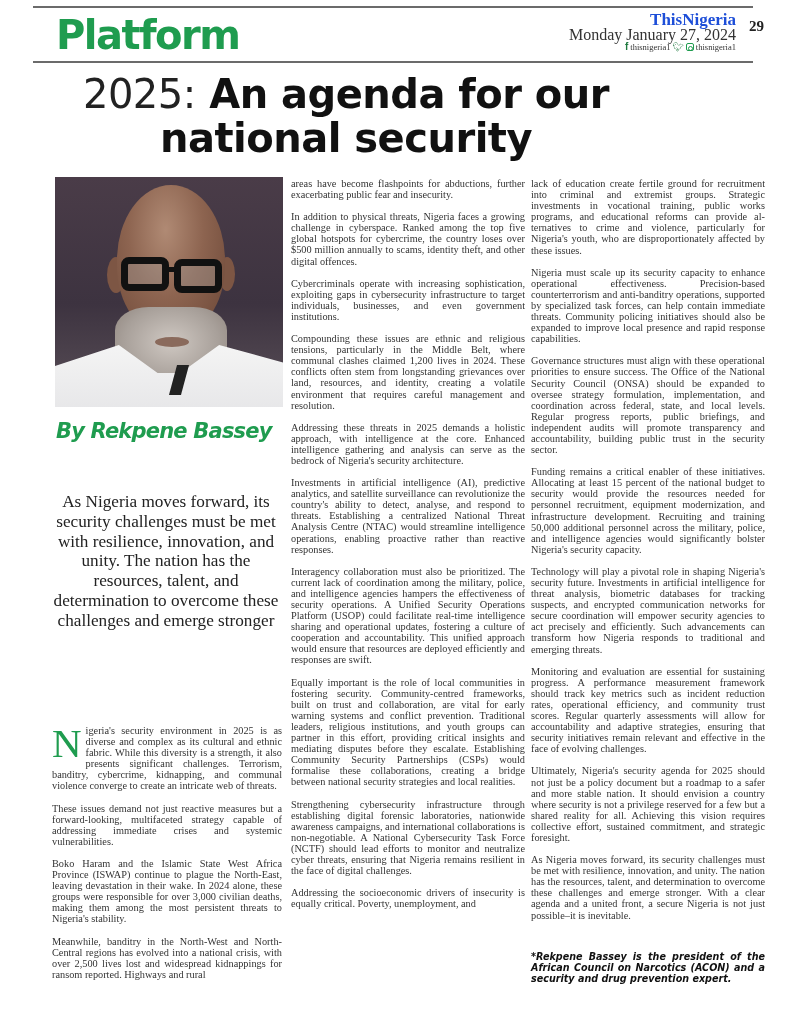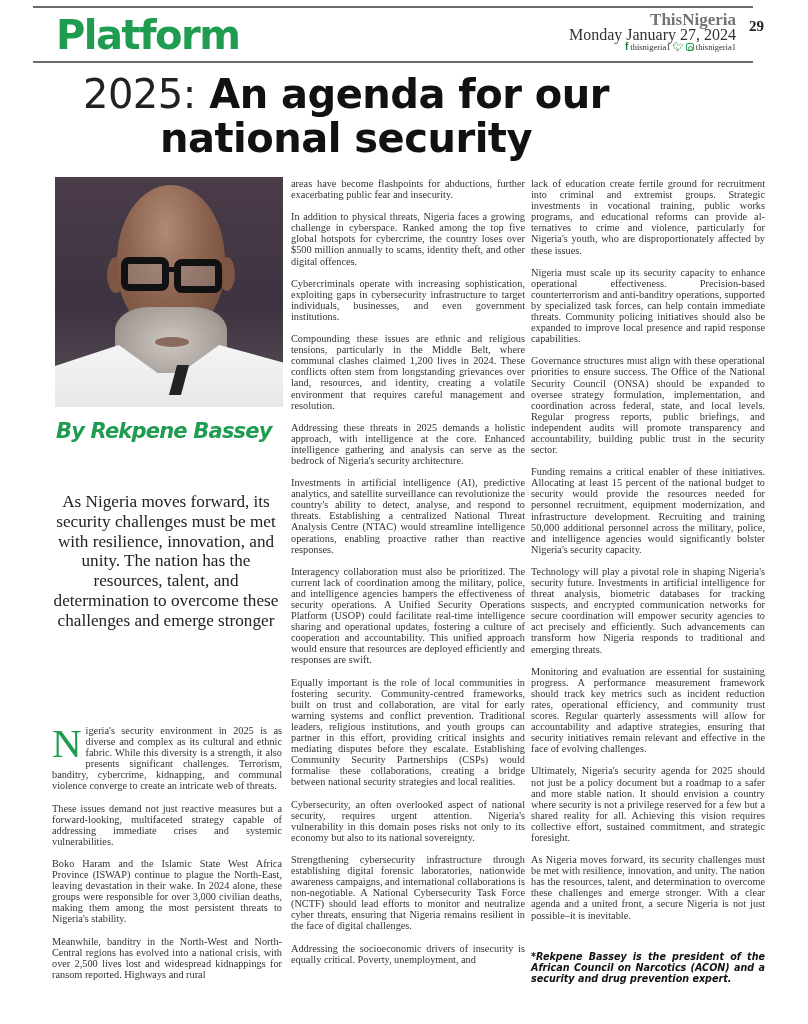--- a/index.html
+++ b/index.html
@@ -9,21 +9,21 @@
   .rule { position: absolute; left: 33px; width: 720px; height: 2px; background: #6b6b6b; }
   .rule.top { top: 6px; }
   .rule.mid { top: 61px; }
 
   .section-title {
     position: absolute; left: 56px; top: 12px;
     font-family: "DejaVu Sans", sans-serif; font-weight: bold;
     font-size: 40px; color: #1f9c4f; letter-spacing: -1.5px;
   }
   .masthead { position: absolute; right: 72px; top: 11px; text-align: right; }
-  .masthead .paper { font-family: "Liberation Serif", serif; font-weight: bold; font-size: 17px; color: #737373; line-height: 18px; }
+  .masthead .paper { font-family: "Liberation Serif", serif; font-weight: bold; font-size: 17px; color: #1d4ed8; line-height: 18px; }
   .masthead .date { font-size: 16px; color: #333; line-height: 12px; }
   .masthead .social { font-size: 8.5px; color: #333; line-height: 12px; display: flex; align-items: center; justify-content: flex-end; gap: 2px; }
   .masthead .social .fb { color: #1f7a3f; font-weight: bold; font-family: "Liberation Sans", sans-serif; font-size: 10px; }
   .masthead .social .tw { color: #1f7a3f; font-size: 9px; }
   .masthead .social .ig { display: inline-block; width: 8px; height: 8px; border: 1px solid #1f9c4f; border-radius: 2px; position: relative; }
   .masthead .social .ig::after { content: ""; position: absolute; left: 1.5px; top: 1.5px; width: 3px; height: 3px; border: 1px solid #1f9c4f; border-radius: 50%; }
   .page-num { position: absolute; right: 44px; top: 18px; font-weight: bold; font-size: 15px; color: #222; text-align: right; }
 
   .headline {
     position: absolute; left: 0; top: 72px; width: 692px; text-align: center;
@@ -143,21 +143,20 @@
 
 <div class="col col2">
   <p id="split-para-cont">areas have become flashpoints for abductions, fur­ther exacerbating public fear and insecurity.</p>
   <p>In addition to physical threats, Nigeria faces a growing challenge in cyberspace. Ranked among the top five global hotspots for cybercrime, the country loses over $500 million annually to scams, identity theft, and other digital offences.</p>
   <p>Cybercriminals operate with increasing sophistica­tion, exploiting gaps in cybersecurity infrastruc­ture to target individuals, businesses, and even government institutions.</p>
   <p>Compounding these issues are ethnic and religious tensions, particularly in the Middle Belt, where communal clashes claimed 1,200 lives in 2024. These conflicts often stem from longstanding grievances over land, resources, and identity, cre­ating a volatile environment that requires careful management and resolution.</p>
   <p>Addressing these threats in 2025 demands a ho­listic approach, with intelligence at the core. En­hanced intelligence gathering and analysis can serve as the bedrock of Nigeria's security archi­tecture.</p>
   <p>Investments in artificial intelligence (AI), predic­tive analytics, and satellite surveillance can revo­lutionize the country's ability to detect, analyse, and respond to threats. Establishing a centralized National Threat Analysis Centre (NTAC) would streamline intelligence operations, enabling proac­tive rather than reactive responses.</p>
   <p>Interagency collaboration must also be prioritized. The current lack of coordination among the mili­tary, police, and intelligence agencies hampers the effectiveness of security operations. A Uni­fied Security Operations Platform (USOP) could facilitate real-time intelligence sharing and opera­tional updates, fostering a culture of cooperation and accountability. This unified approach would ensure that resources are deployed efficiently and responses are swift.</p>
   <p>Equally important is the role of local communities in fostering security. Community-centred frame­works, built on trust and collaboration, are vital for early warning systems and conflict prevention. Tra­ditional leaders, religious institutions, and youth groups can partner in this effort, providing critical insights and mediating disputes before they esca­late. Establishing Community Security Partner­ships (CSPs) would formalise these collaborations, creating a bridge between national security strate­gies and local realities.</p>
-  <p>Cybersecurity, an often overlooked aspect of na­tional security, requires urgent attention. Nigeria's vulnerability in this domain poses risks not only to its economy but also to its national sovereignty.</p>
   <p>Strengthening cybersecurity infrastructure through establishing digital forensic laboratories, nationwide awareness campaigns, and internation­al collaborations is non-negotiable. A National Cy­bersecurity Task Force (NCTF) should lead efforts to monitor and neutralize cyber threats, ensuring that Nigeria remains resilient in the face of digital challenges.</p>
   <p id="split-para-2">Addressing the socioeconomic drivers of insecuri­ty is equally critical. Poverty, unemployment, and</p>
 </div>
 
 <div class="col col3">
   <p id="split-para-2-cont">lack of education create fertile ground for recruit­ment into criminal and extremist groups. Strategic investments in vocational training, public works programs, and educational reforms can provide al­ternatives to crime and violence, particularly for Nigeria's youth, who are disproportionately affect­ed by these issues.</p>
   <p>Nigeria must scale up its security capacity to en­hance operational effectiveness. Precision-based counterterrorism and anti-banditry operations, supported by specialized task forces, can help con­tain immediate threats. Community policing ini­tiatives should also be expanded to improve local presence and rapid response capabilities.</p>
   <p>Governance structures must align with these op­erational priorities to ensure success. The Office of the National Security Council (ONSA) should be expanded to oversee strategy formulation, imple­mentation, and coordination across federal, state, and local levels. Regular progress reports, public briefings, and independent audits will promote transparency and accountability, building public trust in the security sector.</p>
   <p>Funding remains a critical enabler of these initia­tives. Allocating at least 15 percent of the national budget to security would provide the resources needed for personnel recruitment, equipment modernization, and infrastructure development. Recruiting and training 50,000 additional person­nel across the military, police, and intelligence agencies would significantly bolster Nigeria's secu­rity capacity.</p>
   <p>Technology will play a pivotal role in shaping Nige­ria's security future. Investments in artificial intel­ligence for threat analysis, biometric databases for tracking suspects, and encrypted communication networks for secure coordination will empower security agencies to act precisely and efficiently. Such advancements can transform how Nigeria re­sponds to traditional and emerging threats.</p>

